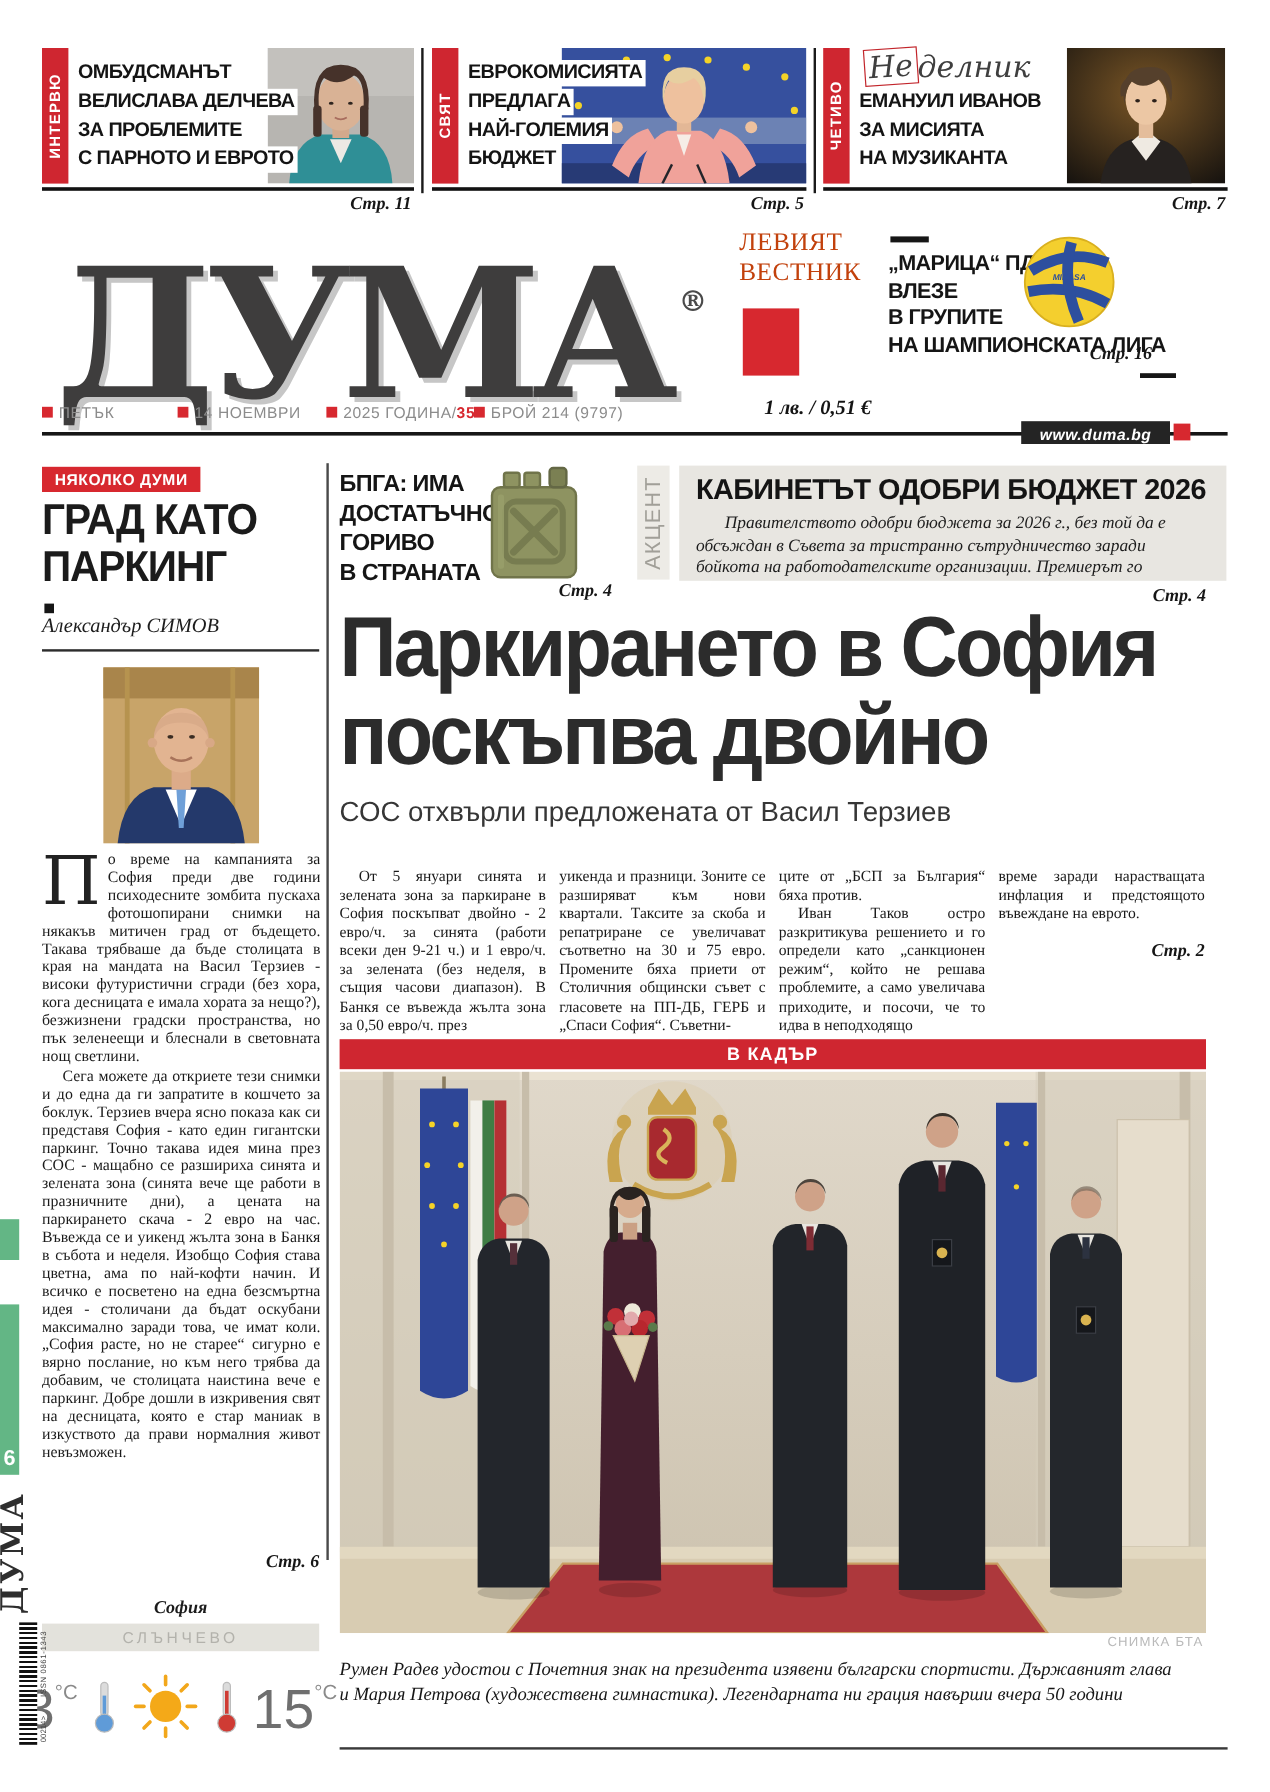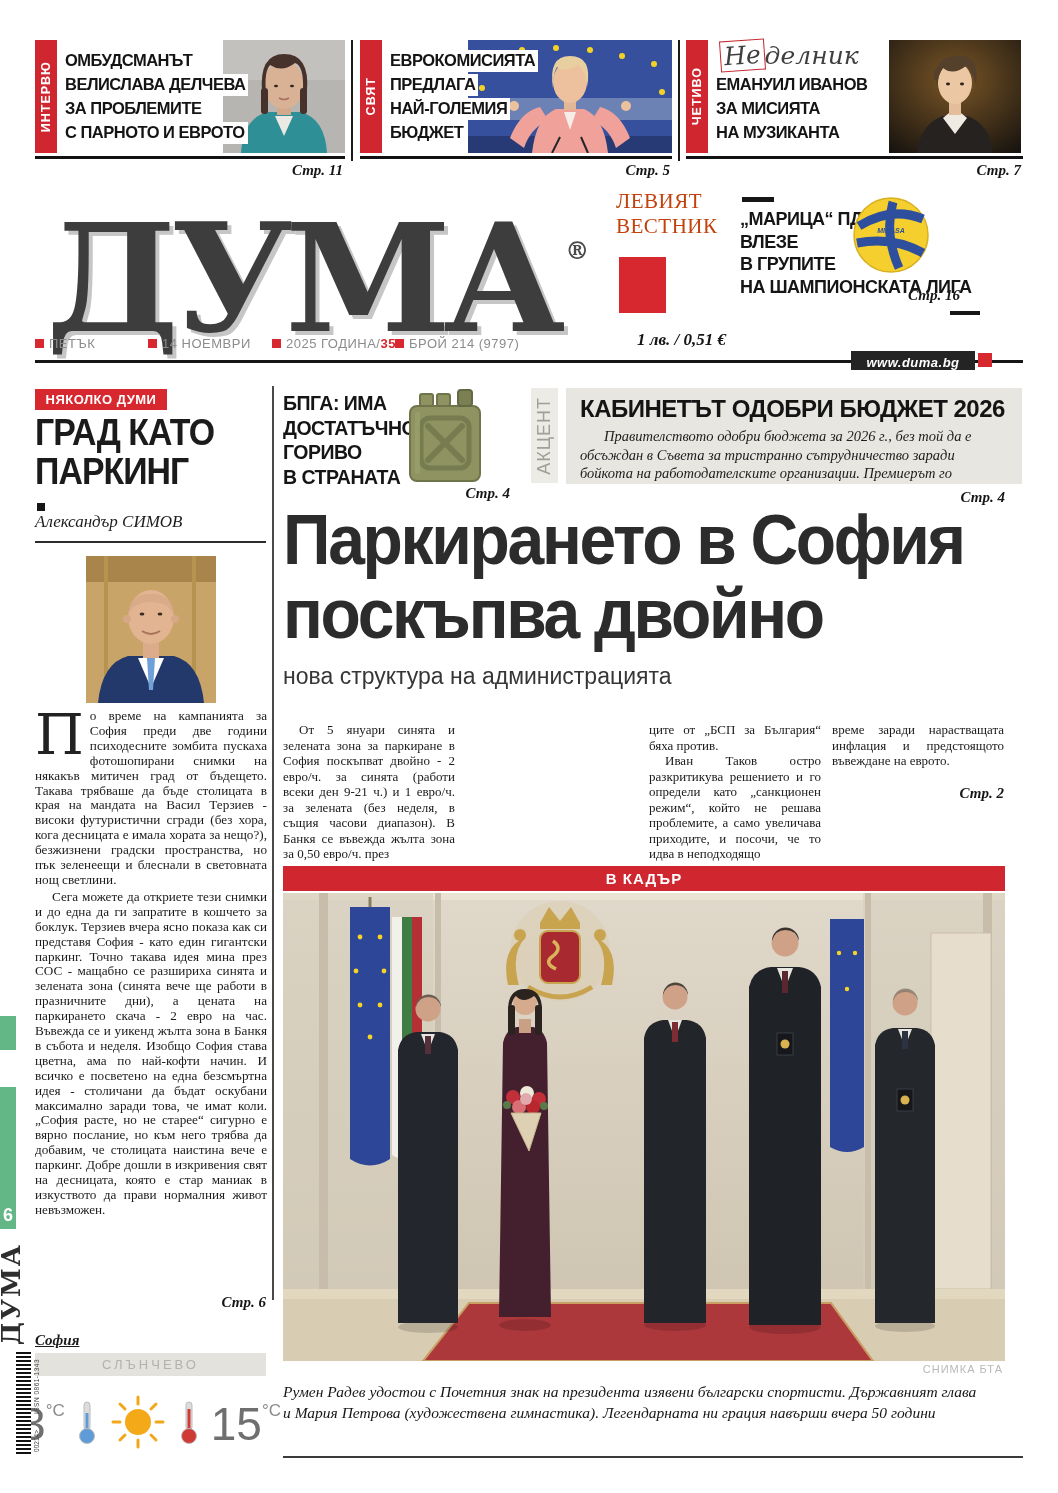--- a/index.html
+++ b/index.html
@@ -50,22 +50,22 @@
   .op-author{position:absolute;left:35px;top:512px;font:italic 17px "Liberation Serif", serif;color:#1d1d1d;}
   .op-rule{position:absolute;left:35px;top:541px;width:231px;height:2px;background:#2c2c2c;}
   .op-body{position:absolute;left:35px;top:709px;width:232px;height:582px;overflow:hidden;
         font:13.2px/14.9px "Liberation Serif", serif;text-align:justify;color:#1a1a1a;}
   .op-body p{margin:0;}
   .op-body p + p{text-indent:17px;margin-top:2px;}
   .dropcap{float:left;font-family:"DejaVu Serif", serif;font-size:56px;line-height:44px;
         padding:4px 6px 0 0;color:#222;}
   .op-page{position:absolute;left:35px;top:1294px;width:231px;text-align:right;}
   
-  .w-city{position:absolute;left:35px;top:1332px;width:231px;
-        font:700 italic 15px "Liberation Serif", serif;text-decoration:underline;}
+  .w-city{position:absolute;left:35px;top:1332px;width:231px;text-align:center;
+        font:700 italic 15px "Liberation Serif", serif;}
   .w-bar{position:absolute;left:35px;top:1353px;width:231px;height:23px;background:#e3e2dc;
         font:400 13px/23px "Liberation Sans", sans-serif;color:#b3b2ac;letter-spacing:3px;text-align:center;}
   .w-row{position:absolute;left:30px;top:1382px;width:241px;height:84px;display:flex;
         align-items:center;justify-content:center;gap:11px;}
   .w-temp{font:300 46px "Liberation Sans", sans-serif;color:#6f6f6f;}
   .w-temp sup{font-size:17px;vertical-align:24px;color:#8a8a8a;}
   
   .vdiv{position:absolute;left:272px;top:386px;width:2px;height:914px;background:#4a4a4a;}
   
   .fuel-lines{position:absolute;left:283px;top:391px;}
@@ -375,25 +375,28 @@
     <h2>КАБИНЕТЪТ ОДОБРИ БЮДЖЕТ 2026</h2>
     <p>Правителството одобри бюджета за 2026 г., без той да е обсъждан в Съвета за тристранно сътрудничество заради бойкота на работодателските организации. Премиерът го определи като единствено възможния.</p>
   </div>
   <div class="abs pageref" style="left:915px;top:489px;width:90px;text-align:right;">Стр. 4</div>
 
   <div class="headline">
     <div>Паркирането в София</div>
     <div>поскъпва двойно</div>
   </div>
   <div class="subhead">
-    <div>нова структура на администрацията</div>
+    <div>СОС отхвърли предложената от Васил Терзиев</div>
   </div>
 
   <div class="col" style="left:283px;">
     <p class="ind">От 5 януари синята и зелената зона за паркиране в София поскъпват двойно - 2 евро/ч. за синята (работи всеки ден 9-21 ч.) и 1 евро/ч. за зелената (без неделя, в същия часови диапазон). В Банкя се въвежда жълта зона за 0,50 евро/ч. през</p>
+  </div>
+  <div class="col" style="left:466px;">
+    <p>уикенда и празници. Зоните се разширяват към нови квартали. Таксите за скоба и репатриране се увеличават съответно на 30 и 75 евро. Промените бяха приети от Столичния общински съвет с гласовете на ПП-ДБ, ГЕРБ и „Спаси София“. Съветни-</p>
   </div>
   <div class="col" style="left:649px;">
     <p>ците от „БСП за България“ бяха против.</p>
     <p class="ind">Иван Таков остро разкритикува решението и го определи като „санкционен режим“, който не решава проблемите, а само увеличава приходите, и посочи, че то идва в неподходящо</p>
   </div>
   <div class="col" style="left:832px;">
     <p>време заради нарастващата инфлация и предстоящото въвеждане на еврото.</p>
     <div class="colpage pageref">Стр. 2</div>
   </div>
 

